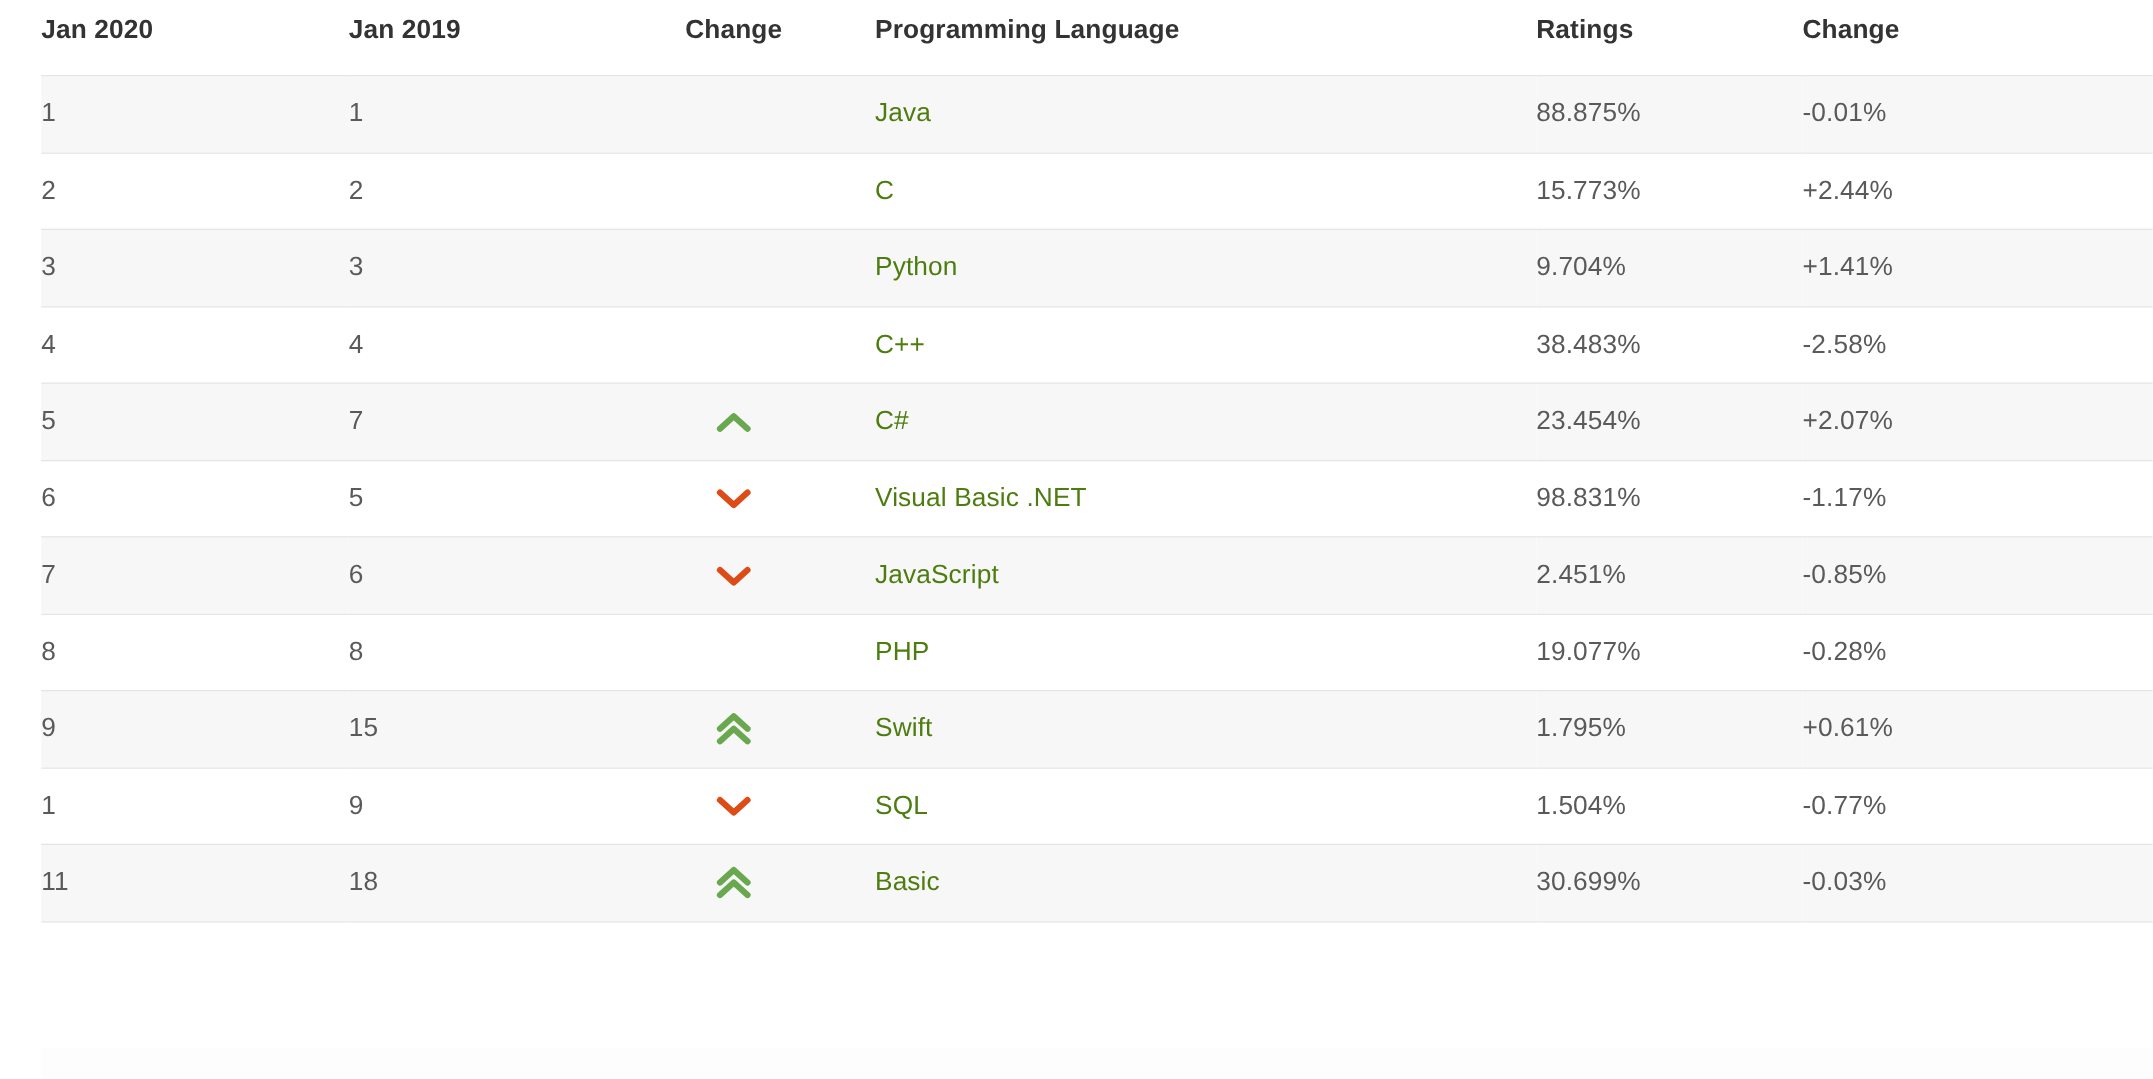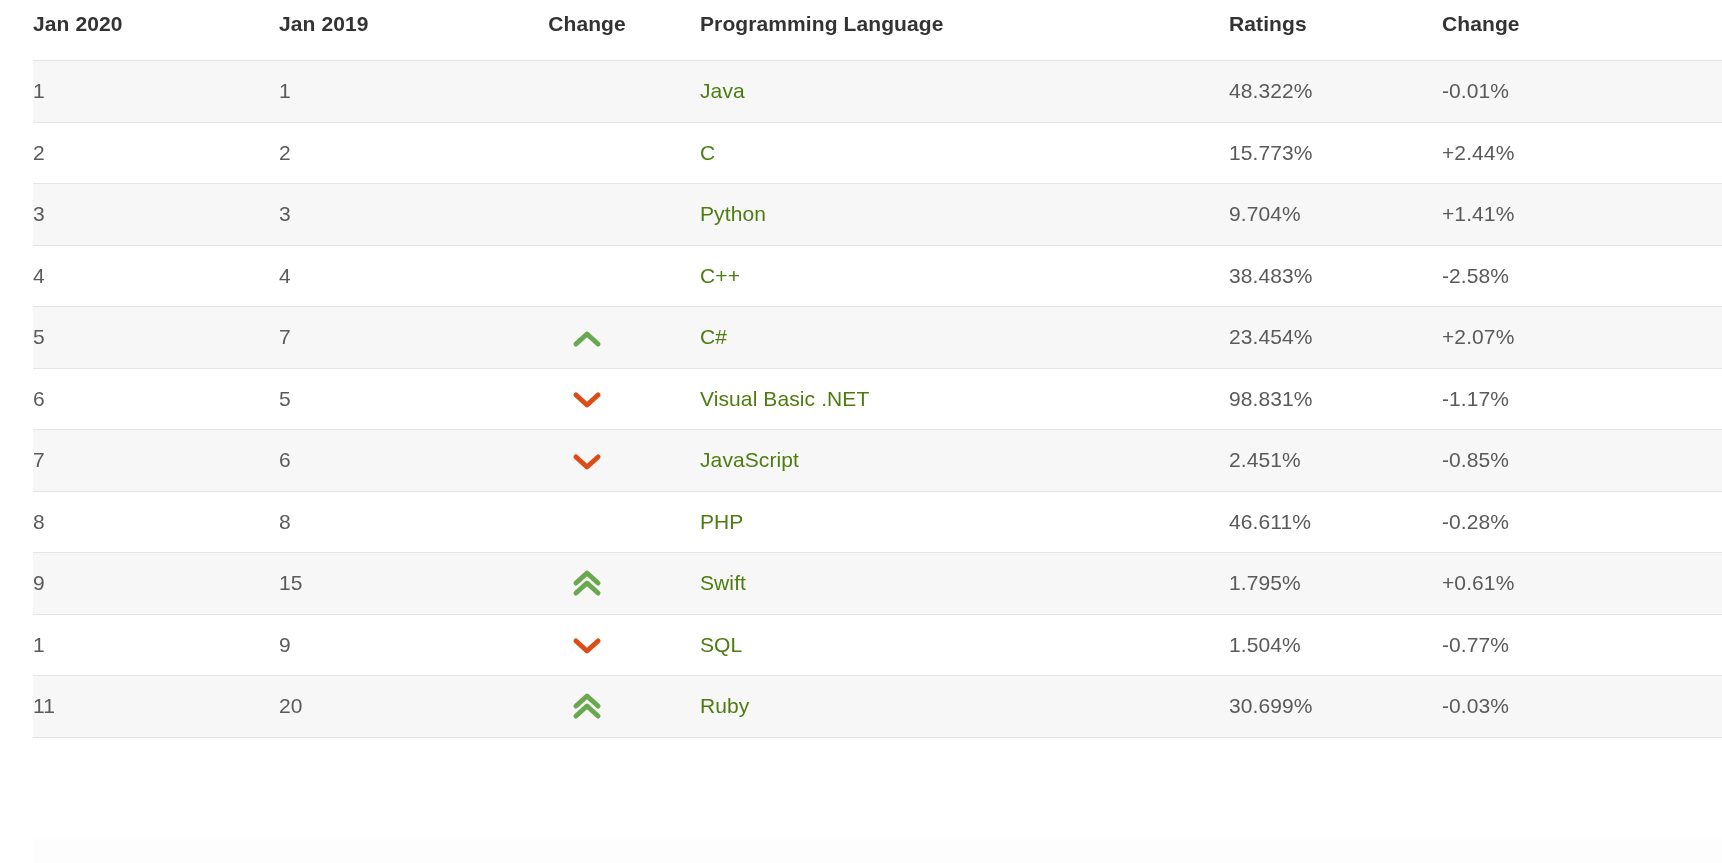--- a/index.html
+++ b/index.html
@@ -110,21 +110,21 @@
         <th>Ratings</th>
         <th>Change</th>
       </tr>
     </thead>
     <tbody id="ranking-body">
         <tr class="odd">
           <td class="cell-rank-new">1</td>
           <td class="cell-rank-old">1</td>
           <td class="cell-change"></td>
           <td class="cell-lang">Java</td>
-          <td class="cell-ratings">48.322%</td>
+          <td class="cell-ratings">88.875%</td>
           <td class="cell-delta">-0.01%</td>
         </tr>
         <tr class="even">
           <td class="cell-rank-new">2</td>
           <td class="cell-rank-old">2</td>
           <td class="cell-change"></td>
           <td class="cell-lang">C</td>
           <td class="cell-ratings">15.773%</td>
           <td class="cell-delta">+2.44%</td>
         </tr>
@@ -172,21 +172,21 @@
               </svg></span></td>
           <td class="cell-lang">JavaScript</td>
           <td class="cell-ratings">2.451%</td>
           <td class="cell-delta">-0.85%</td>
         </tr>
         <tr class="even">
           <td class="cell-rank-new">8</td>
           <td class="cell-rank-old">8</td>
           <td class="cell-change"></td>
           <td class="cell-lang">PHP</td>
-          <td class="cell-ratings">46.611%</td>
+          <td class="cell-ratings">19.077%</td>
           <td class="cell-delta">-0.28%</td>
         </tr>
         <tr class="odd">
           <td class="cell-rank-new">9</td>
           <td class="cell-rank-old">15</td>
           <td class="cell-change"><span class="chev"><svg width="30" height="28" viewBox="0 0 30 28">
                 <path d="M4 14 L15 4 L26 14" fill="none" stroke="#6aa84f" stroke-width="5" stroke-linecap="round" stroke-linejoin="round"></path>
                 <path d="M4 24 L15 14 L26 24" fill="none" stroke="#6aa84f" stroke-width="5" stroke-linecap="round" stroke-linejoin="round"></path>
               </svg></span></td>
           <td class="cell-lang">Swift</td>
@@ -198,26 +198,26 @@
           <td class="cell-rank-old">9</td>
           <td class="cell-change"><span class="chev"><svg width="30" height="20" viewBox="0 0 30 20">
                 <path d="M4 5 L15 15 L26 5" fill="none" stroke="#dd4b16" stroke-width="5" stroke-linecap="round" stroke-linejoin="round"></path>
               </svg></span></td>
           <td class="cell-lang">SQL</td>
           <td class="cell-ratings">1.504%</td>
           <td class="cell-delta">-0.77%</td>
         </tr>
         <tr class="odd">
           <td class="cell-rank-new">11</td>
-          <td class="cell-rank-old">20</td>
+          <td class="cell-rank-old">18</td>
           <td class="cell-change"><span class="chev"><svg width="30" height="28" viewBox="0 0 30 28">
                 <path d="M4 14 L15 4 L26 14" fill="none" stroke="#6aa84f" stroke-width="5" stroke-linecap="round" stroke-linejoin="round"></path>
                 <path d="M4 24 L15 14 L26 24" fill="none" stroke="#6aa84f" stroke-width="5" stroke-linecap="round" stroke-linejoin="round"></path>
               </svg></span></td>
-          <td class="cell-lang">Ruby</td>
+          <td class="cell-lang">Basic</td>
           <td class="cell-ratings">30.699%</td>
           <td class="cell-delta">-0.03%</td>
         </tr>
       </tbody>
   </table>
 
   <div class="bottom-sliver"></div>
 </div>
 
 </body></html>

